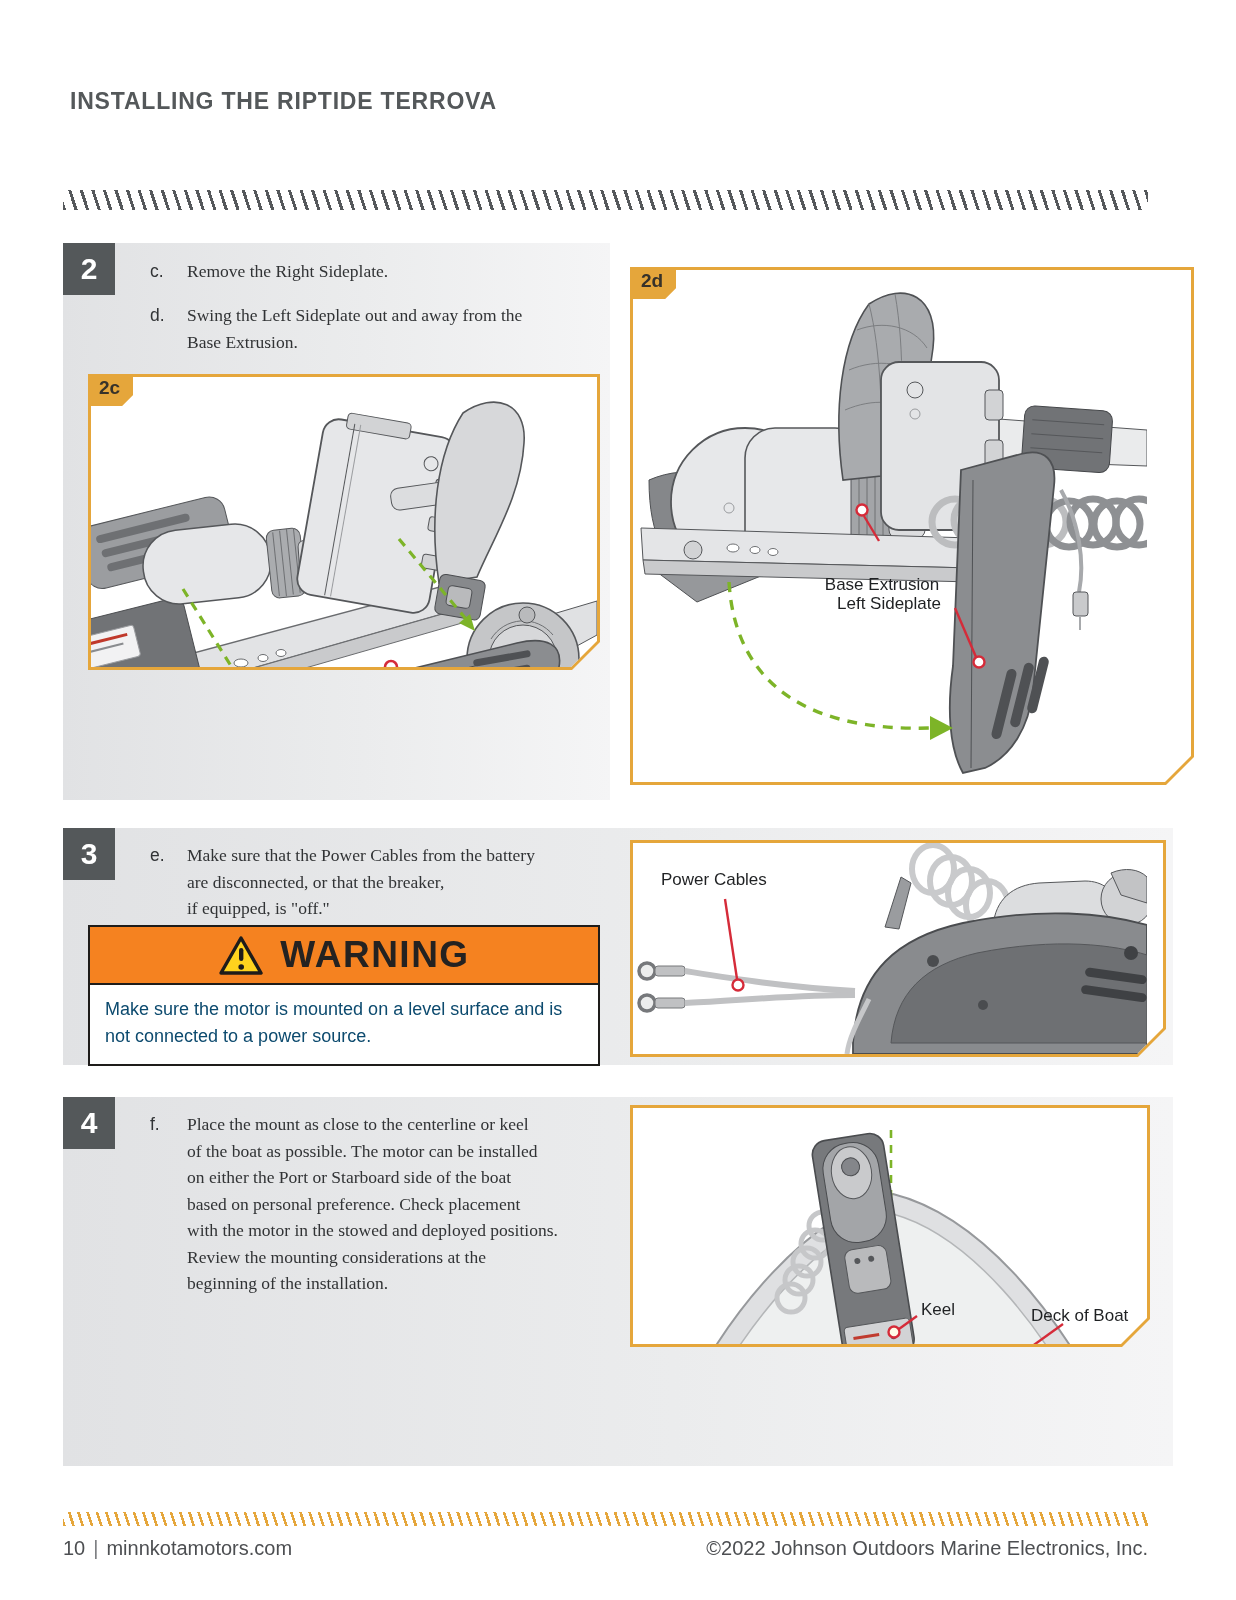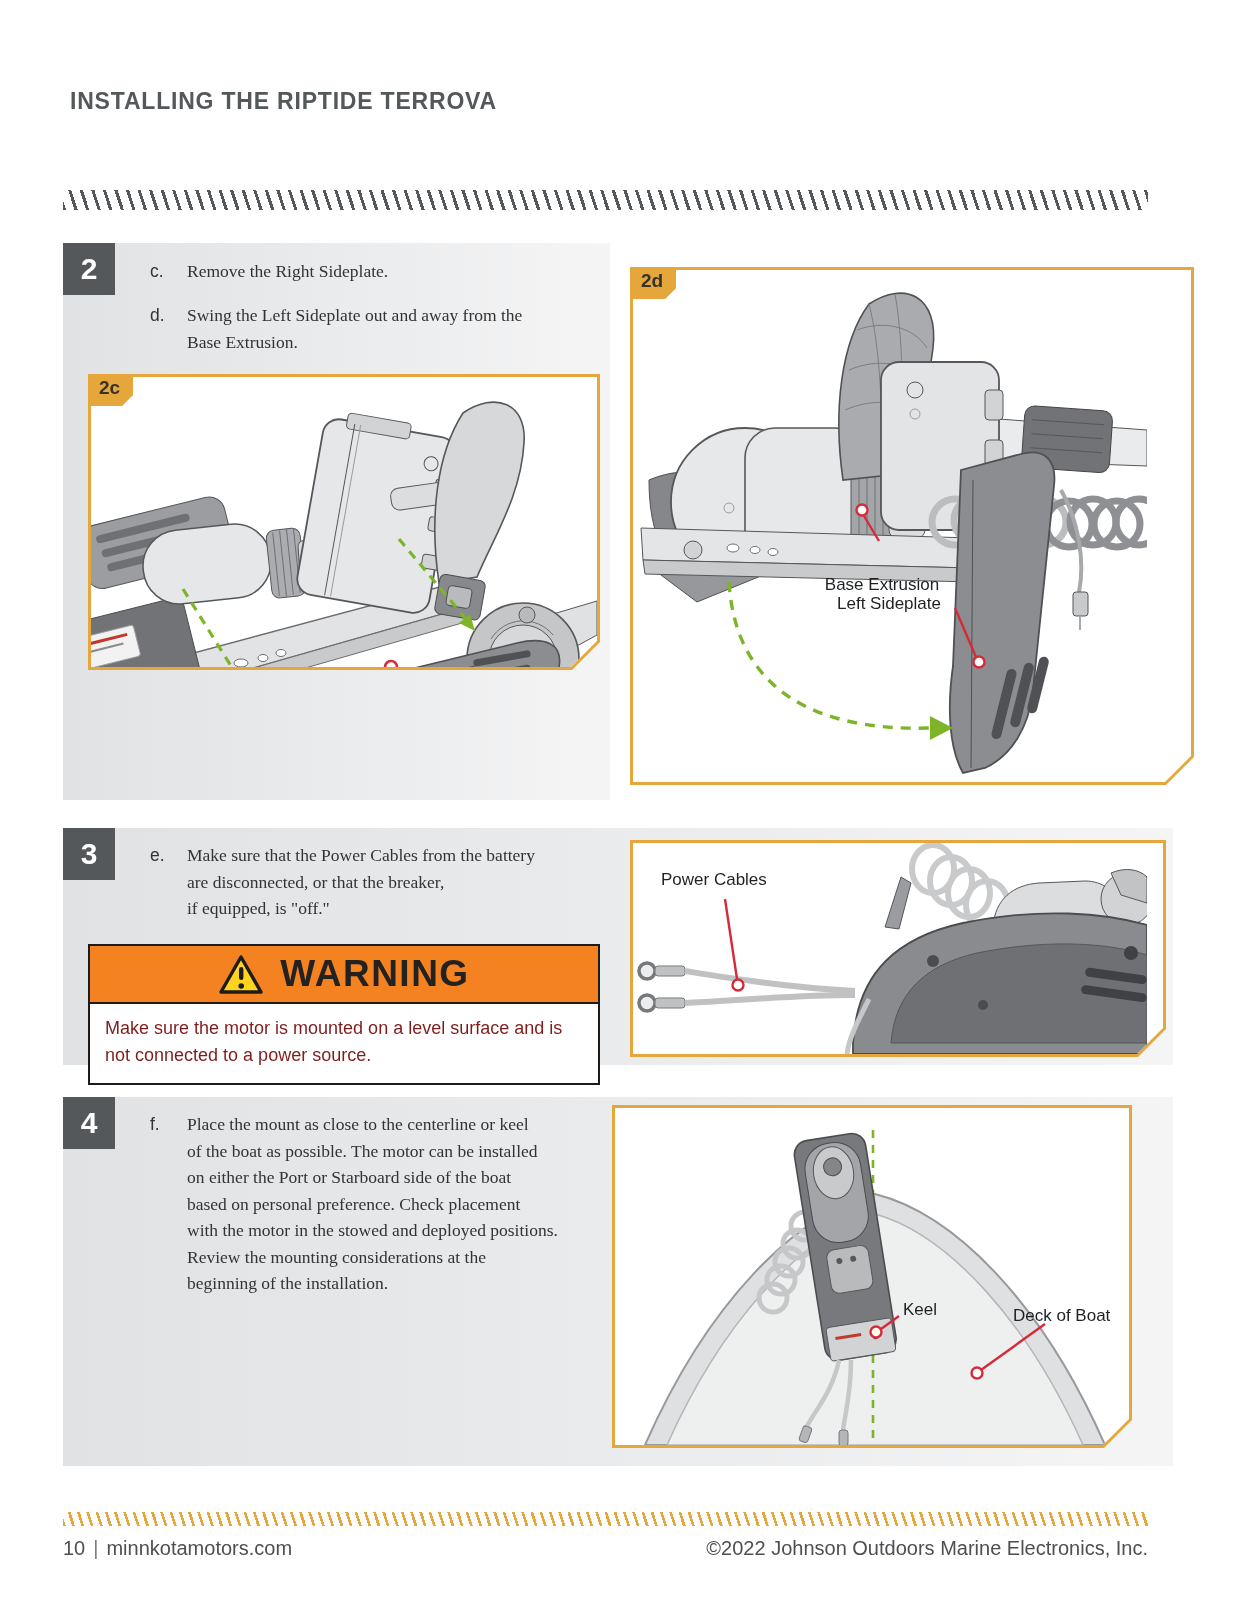--- a/index.html
+++ b/index.html
@@ -44,25 +44,25 @@
   .figlabel {
     position:absolute; top:0; left:0; z-index:2;
     background:var(--accent-gold,#e5a63b); color:#37322a;
     font-weight:bold; font-size:19px; padding:3px 13px 7px 11px;
     clip-path:polygon(0 0,100% 0,100% calc(100% - 11px),calc(100% - 11px) 100%,0 100%);
   }
   .callout { position:absolute; font-size:17px; color:#1f2123; white-space:nowrap; z-index:3; }
   .callout.center { text-align:center; }
 
   .warning { position:absolute; left:25px; top:97px; width:512px;
-    border:2px solid #1e1c1a; background:#ffffff; box-sizing:border-box;margin-top:19px; }
+    border:2px solid #1e1c1a; background:#ffffff; box-sizing:border-box; }
   .warn-head { background:var(--warning-orange,#f58220); border-bottom:2px solid #1e1c1a;
     height:56px; display:flex; align-items:center; justify-content:center; gap:16px; }
   .warn-title { font-size:37px; font-weight:800; letter-spacing:1.5px; color:#242221; }
-  .warn-body { padding:11px 15px 14px; font-size:18px; line-height:27px; color:#7f1d1d; }
+  .warn-body { padding:11px 15px 14px; font-size:18px; line-height:27px; color:#0c4a6e; }
 
   .footer-row { position:absolute; left:63px; top:1537px; width:1085px;
     display:flex; justify-content:space-between; font-size:20px; color:#4d4f52; }
   .fdiv { margin:0 8px; color:#7b7d80; }
 </style>
 </head>
 <body>
 
 <div class="page">
 
@@ -320,21 +320,21 @@
       <span class="itext">Place the mount as close to the centerline or keel
 of the boat as possible. The motor can be installed
 on either the Port or Starboard side of the boat
 based on personal preference. Check placement
 with the motor in the stowed and deployed positions.
 Review the mounting considerations at the
 beginning of the installation.</span>
     </div>
   </div>
 
-  <div class="figbox" style="left:612px; top:1105px; width:520px; height:343px;">
+  <div class="figbox" style="left:630px; top:1105px; width:520px; height:242px;">
     <div class="inner">
       <svg width="514" height="337" viewBox="0 0 514 337">
 
         <path d="M30,337 C92,196 180,106 260,86 C340,106 428,196 490,337 Z" fill="#dfe0e2" stroke="#97999c" stroke-width="2"></path>
         <path d="M52,337 C108,212 188,126 260,106 C332,126 412,212 468,337 Z" fill="#eef0f0" stroke="#b4b6b8" stroke-width="1.5"></path>
 
         <line x1="258" y1="22" x2="258" y2="337" style="stroke:var(--arrow-green,#7db428)" stroke-width="2.6" stroke-dasharray="8 7"></line>
 
         <g fill="none" stroke="#c6c7c9" stroke-width="5">
           <circle cx="190" cy="118" r="14"></circle>

